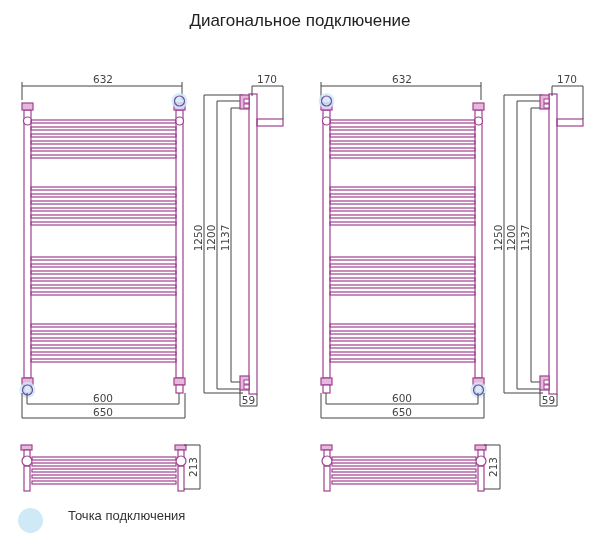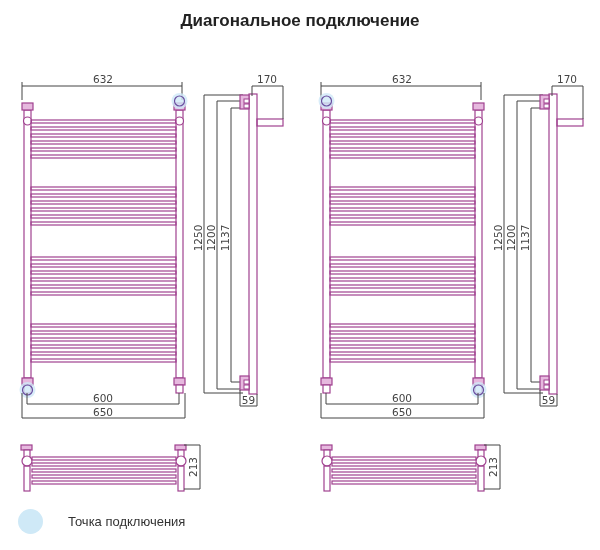--- a/index.html
+++ b/index.html
@@ -1,20 +1,20 @@
 <!DOCTYPE html>
 <html><head>
 <meta charset="utf-8">
 <style>
   html, body { margin: 0; padding: 0; background: #ffffff; }
   body { width: 600px; height: 550px; position: relative; overflow: hidden; font-family: "Liberation Sans", sans-serif; }
-  .title { position: absolute; left: 0; top: 11px; width: 600px; text-align: center; font-size: 17px; font-weight: bold; color: #222222; }
+  .title { position: absolute; left: 0; top: 11px; width: 600px; text-align: center; font-size: 17px; font-weight: normal; color: #222222; }
   svg.drawing { position: absolute; left: 0; top: 0; }
   .dim { font-family: "DejaVu Sans", sans-serif; font-size: 10.5px; fill: #444444; }
-  .legend { position: absolute; left: 18px; top: 508px; height: 26px; display: flex; align-items: center; }
+  .legend { position: absolute; left: 18px; top: 508px; height: 26px; display: flex; }
   .legend-dot { width: 25px; height: 25px; border-radius: 50%; background: #cfe9f7; }
   .legend-label { margin-left: 25px; font-size: 13px; color: #333333; }
 </style>
 </head>
 <body>
 
 <div class="title">Диагональное подключение</div>
 
 <svg class="drawing" width="600" height="550" viewBox="0 0 600 550" xmlns="http://www.w3.org/2000/svg">
   <defs>

